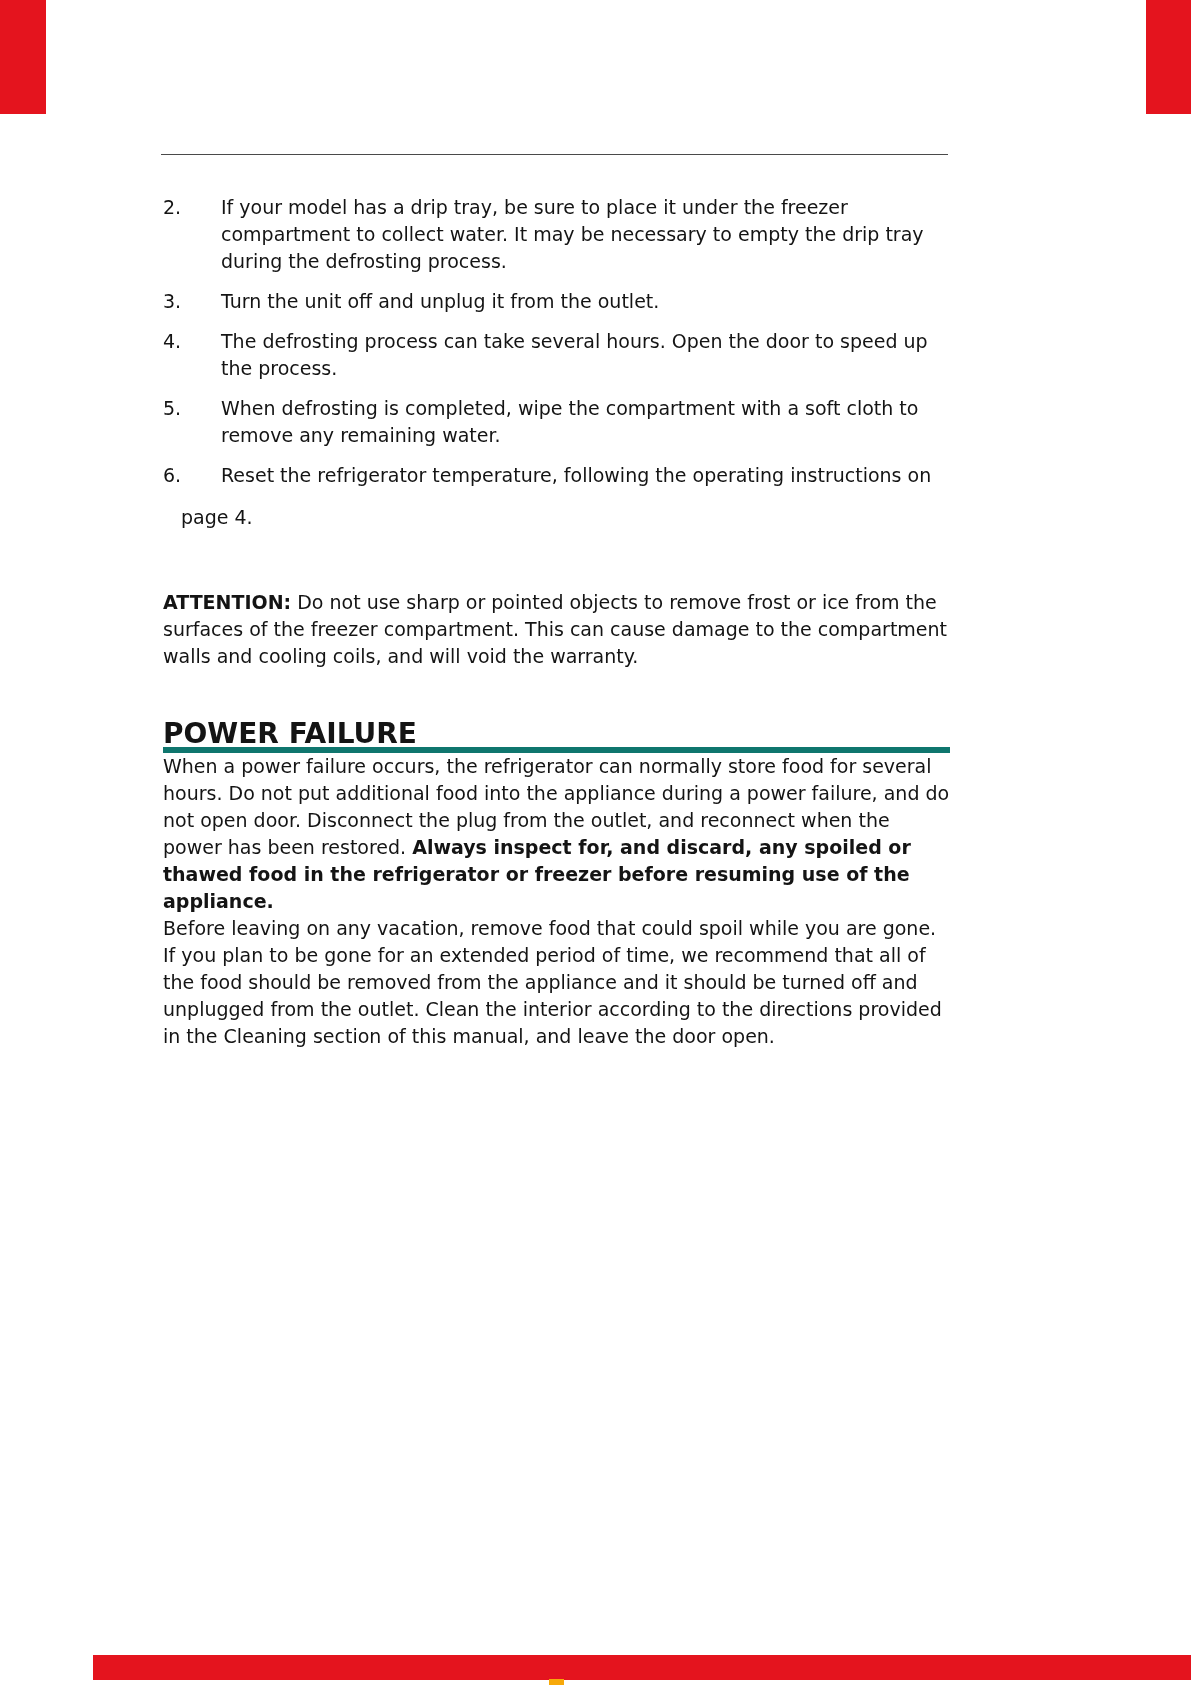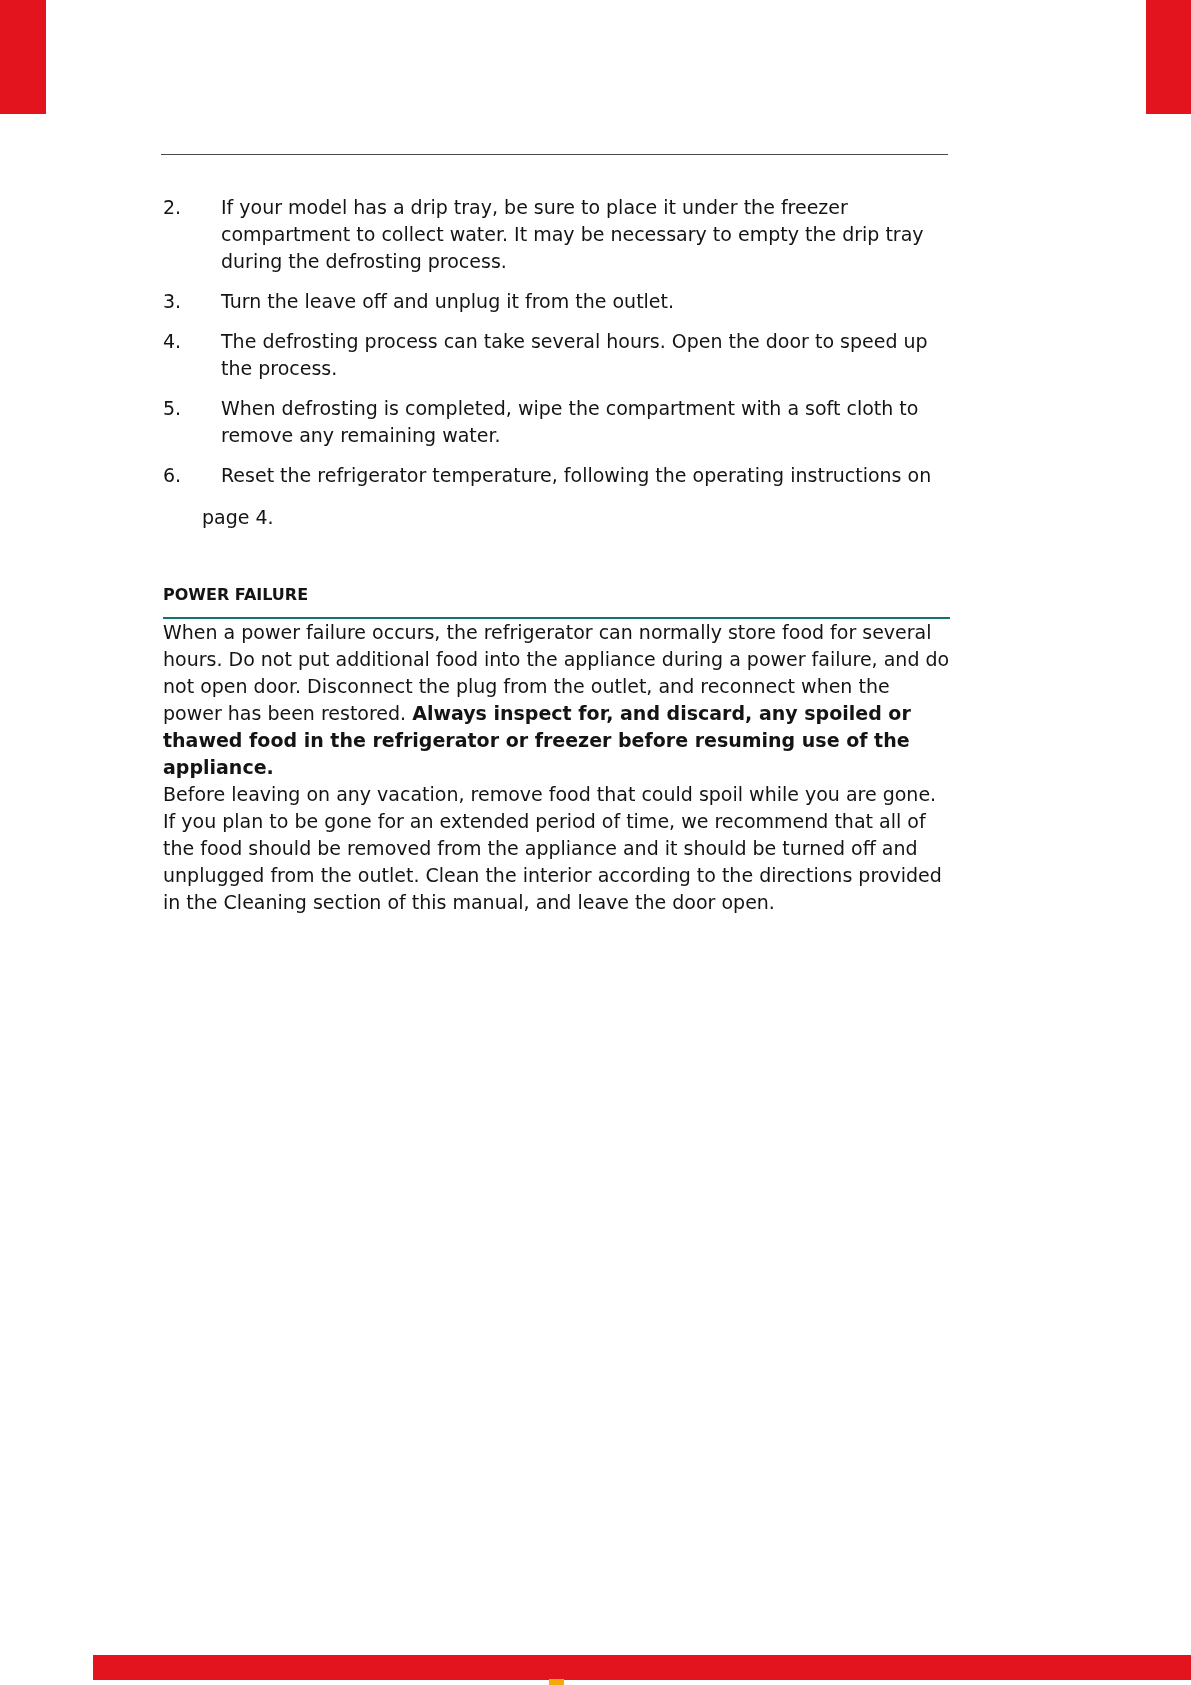--- a/index.html
+++ b/index.html
@@ -60,33 +60,32 @@
     margin-bottom: 13px;
   }
   .num-list .num {
     flex: 0 0 31px;
   }
   .num-list .item-text {
     flex: 1 1 auto;
     margin-left: 27px;
   }
   .item6-continuation {
-    margin-left: 39px;
+    margin-left: 18px;
     margin-top: 15px;
   }
   .attention {
     margin-top: 58px;
   }
   .attention .label { font-weight: bold; }
   .section-heading {
     margin-top: 50px;
     font-weight: bold;
-    font-size: 16px;
-    padding-bottom: 9px;
-    border-bottom: 2px solid #0f766e;
+    font-size: 28px;
+    border-bottom: 6px solid #0f766e;
   }
   .section-body {
   }
   .section-body .bold { font-weight: bold; }
 </style>
 </head>
 <body>
 
 <div class="page">
 
@@ -99,37 +98,38 @@
 
   <div class="content">
 
     <div class="num-list">
       <div class="item">
         <span class="num">2.</span>
         <span class="item-text">If your model has a drip tray, be sure to place it under the freezer compartment to collect water. It may be necessary to empty the drip tray during the defrosting process.</span>
       </div>
       <div class="item">
         <span class="num">3.</span>
-        <span class="item-text">Turn the leave off and unplug it from the outlet.</span>
+        <span class="item-text">Turn the unit off and unplug it from the outlet.</span>
       </div>
       <div class="item">
         <span class="num">4.</span>
         <span class="item-text">The defrosting process can take several hours. Open the door to speed up the process.</span>
       </div>
       <div class="item">
         <span class="num">5.</span>
         <span class="item-text">When defrosting is completed, wipe the compartment with a soft cloth to remove any remaining water.</span>
       </div>
       <div class="item">
         <span class="num">6.</span>
         <span class="item-text">Reset the refrigerator temperature, following the operating instructions on</span>
       </div>
       <div class="item6-continuation">page 4.</div>
     </div>
 
+    <p class="attention"><span class="label">ATTENTION:</span><span> Do not use sharp or pointed objects to remove frost or ice from the surfaces of the freezer compartment. This can cause damage to the compartment walls and cooling coils, and will void the warranty.</span></p>
 
     <h2 class="section-heading">POWER FAILURE</h2>
 
     <p class="section-body"><span>When a power failure occurs, the refrigerator can normally store food for several hours. Do not put additional food into the appliance during a power failure, and do not open door. Disconnect the plug from the outlet, and reconnect when the power has been restored. </span><span class="bold">Always inspect for, and discard, any spoiled or thawed food in the refrigerator or freezer before resuming use of the appliance.</span></p>
 
 
     <p class="section-body">Before leaving on any vacation, remove food that could spoil while you are gone. If you plan to be gone for an extended period of time, we recommend that all of the food should be removed from the appliance and it should be turned off and unplugged from the outlet. Clean the interior according to the directions provided in the Cleaning section of this manual, and leave the door open.</p>
 
   </div>
 </div>

